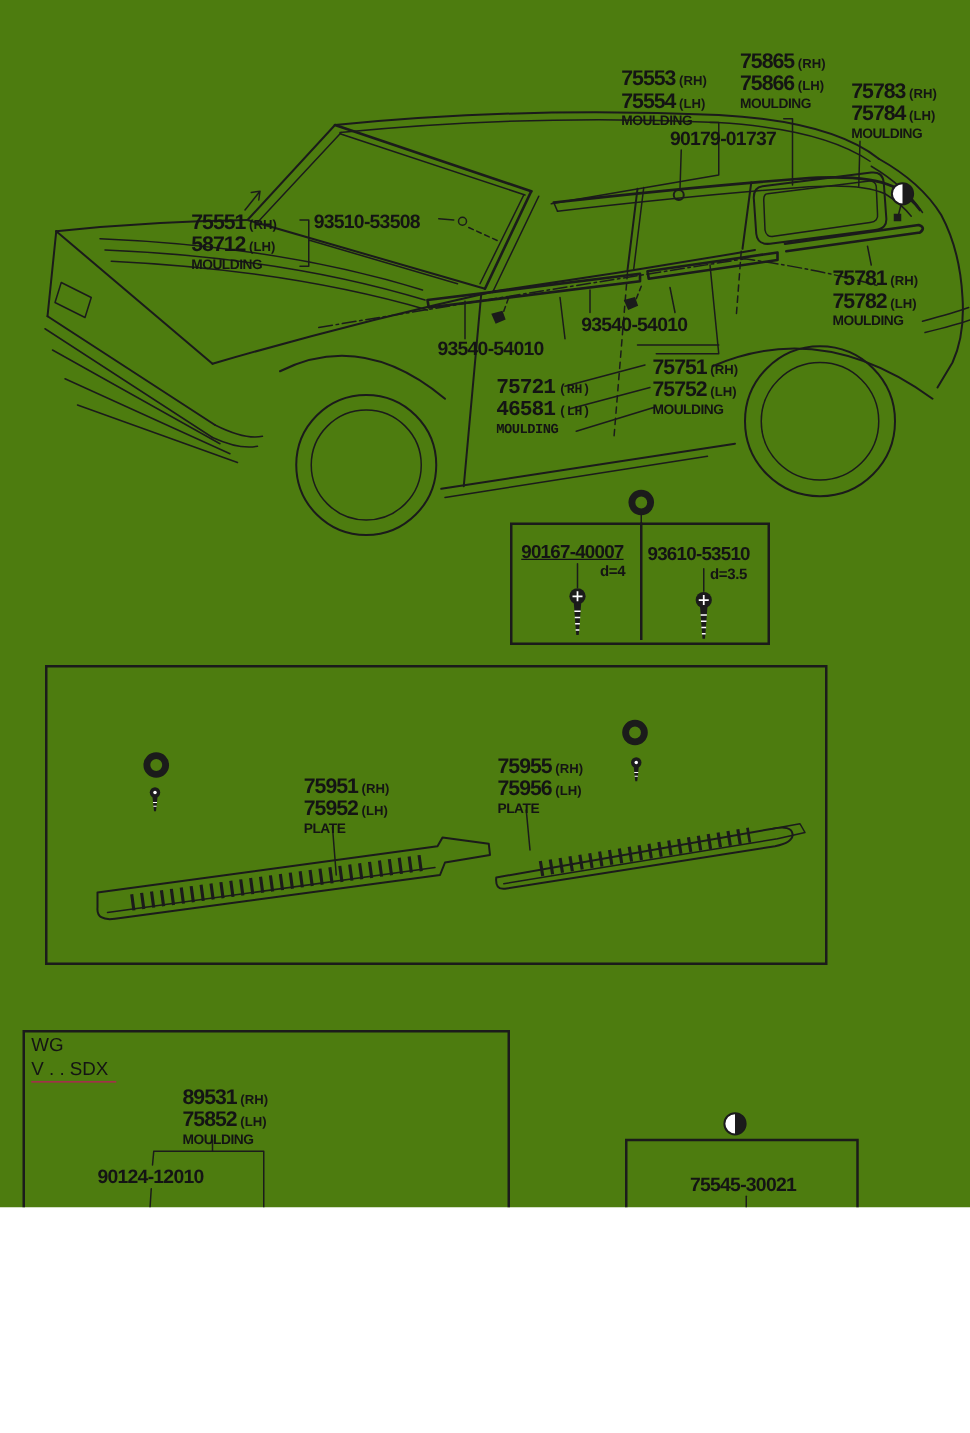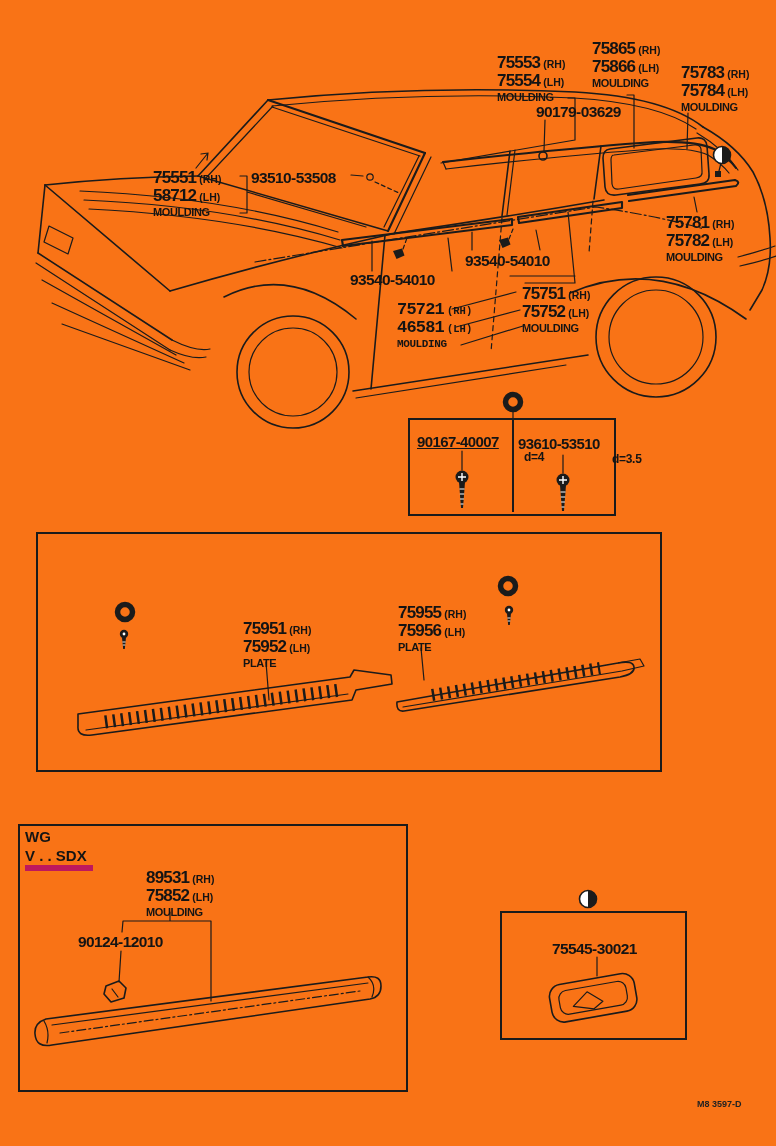--- a/index.html
+++ b/index.html
@@ -1,33 +1,33 @@
 <!DOCTYPE html>
 <html><head>
 <meta charset="utf-8">
 <style>
   html,body{margin:0;padding:0;background:#ffffff;}
-  #page{position:relative;width:776px;height:1146px;background:#f97316;overflow:hidden;
+  #page{position:relative;width:776px;height:966px;background:#4d7c0f;overflow:hidden;
         font-family:"Liberation Sans",sans-serif;color:#161616;}
   svg{position:absolute;left:0;top:0;}
   .ink{stroke:#1b1b1b;fill:none;stroke-width:1.6;stroke-linecap:round;stroke-linejoin:round;}
   .thick{stroke-width:2.1;}
   .thin{stroke-width:1.2;}
   .fillink{fill:#1b1b1b;stroke:none;}
   .lbl{position:absolute;white-space:nowrap;color:#141414;}
   .row{height:18px;line-height:18px;}
   .pn{font-weight:700;font-size:17px;letter-spacing:-0.8px;}
   .tag{font-weight:700;font-size:10.5px;margin-left:3px;}
   .kind{font-weight:700;font-size:11px;letter-spacing:-0.4px;line-height:13px;margin-top:1px;}
   .code{position:absolute;font-weight:700;font-size:15.5px;letter-spacing:-0.6px;white-space:nowrap;color:#141414;}
-  .dia{position:absolute;font-weight:700;font-size:12px;letter-spacing:-0.3px;color:#141414;margin-left:44px;}
+  .dia{position:absolute;font-weight:700;font-size:12px;letter-spacing:-0.3px;color:#141414;}
   .pbox{position:absolute;border:2px solid #1b1b1b;background:transparent;}
   .vline{position:absolute;background:#1b1b1b;}
-  .mtag{position:absolute;font-weight:700;font-size:15px;letter-spacing:0;color:#141414;}
-  .underl{border-bottom:6px solid #be185d;padding-bottom:1px;padding-right:6px;}
+  .mtag{position:absolute;font-weight:400;font-size:15px;letter-spacing:0;color:#141414;}
+  .underl{border-bottom:1px solid #be185d;padding-bottom:1px;padding-right:6px;}
   .footer{position:absolute;font-weight:700;font-size:9px;letter-spacing:0;color:#222;}
 </style>
 </head>
 <body>
 
 <div id="page">
 
   <svg width="776" height="1146" viewBox="0 0 776 1146">
     <defs>
       <g id="ring">
@@ -199,21 +199,21 @@
     <div class="row"><span class="pn">75866</span><span class="tag">(LH)</span></div>
     <div class="kind">MOULDING</div>
   </div>
 
   <div class="lbl" style="left:681px;top:64px;">
     <div class="row"><span class="pn">75783</span><span class="tag">(RH)</span></div>
     <div class="row"><span class="pn">75784</span><span class="tag">(LH)</span></div>
     <div class="kind">MOULDING</div>
   </div>
 
-  <div class="code" style="left:536px;top:103px;">90179-03629</div>
+  <div class="code" style="left:536px;top:103px;">90179-01737</div>
 
   <div class="lbl" style="left:153px;top:169px;">
     <div class="row"><span class="pn">75551</span><span class="tag">(RH)</span></div>
     <div class="row"><span class="pn">58712</span><span class="tag">(LH)</span></div>
     <div class="kind">MOULDING</div>
   </div>
 
   <div class="code" style="left:251px;top:169px;">93510-53508</div>
 
   <div class="lbl" style="left:666px;top:214px;">

